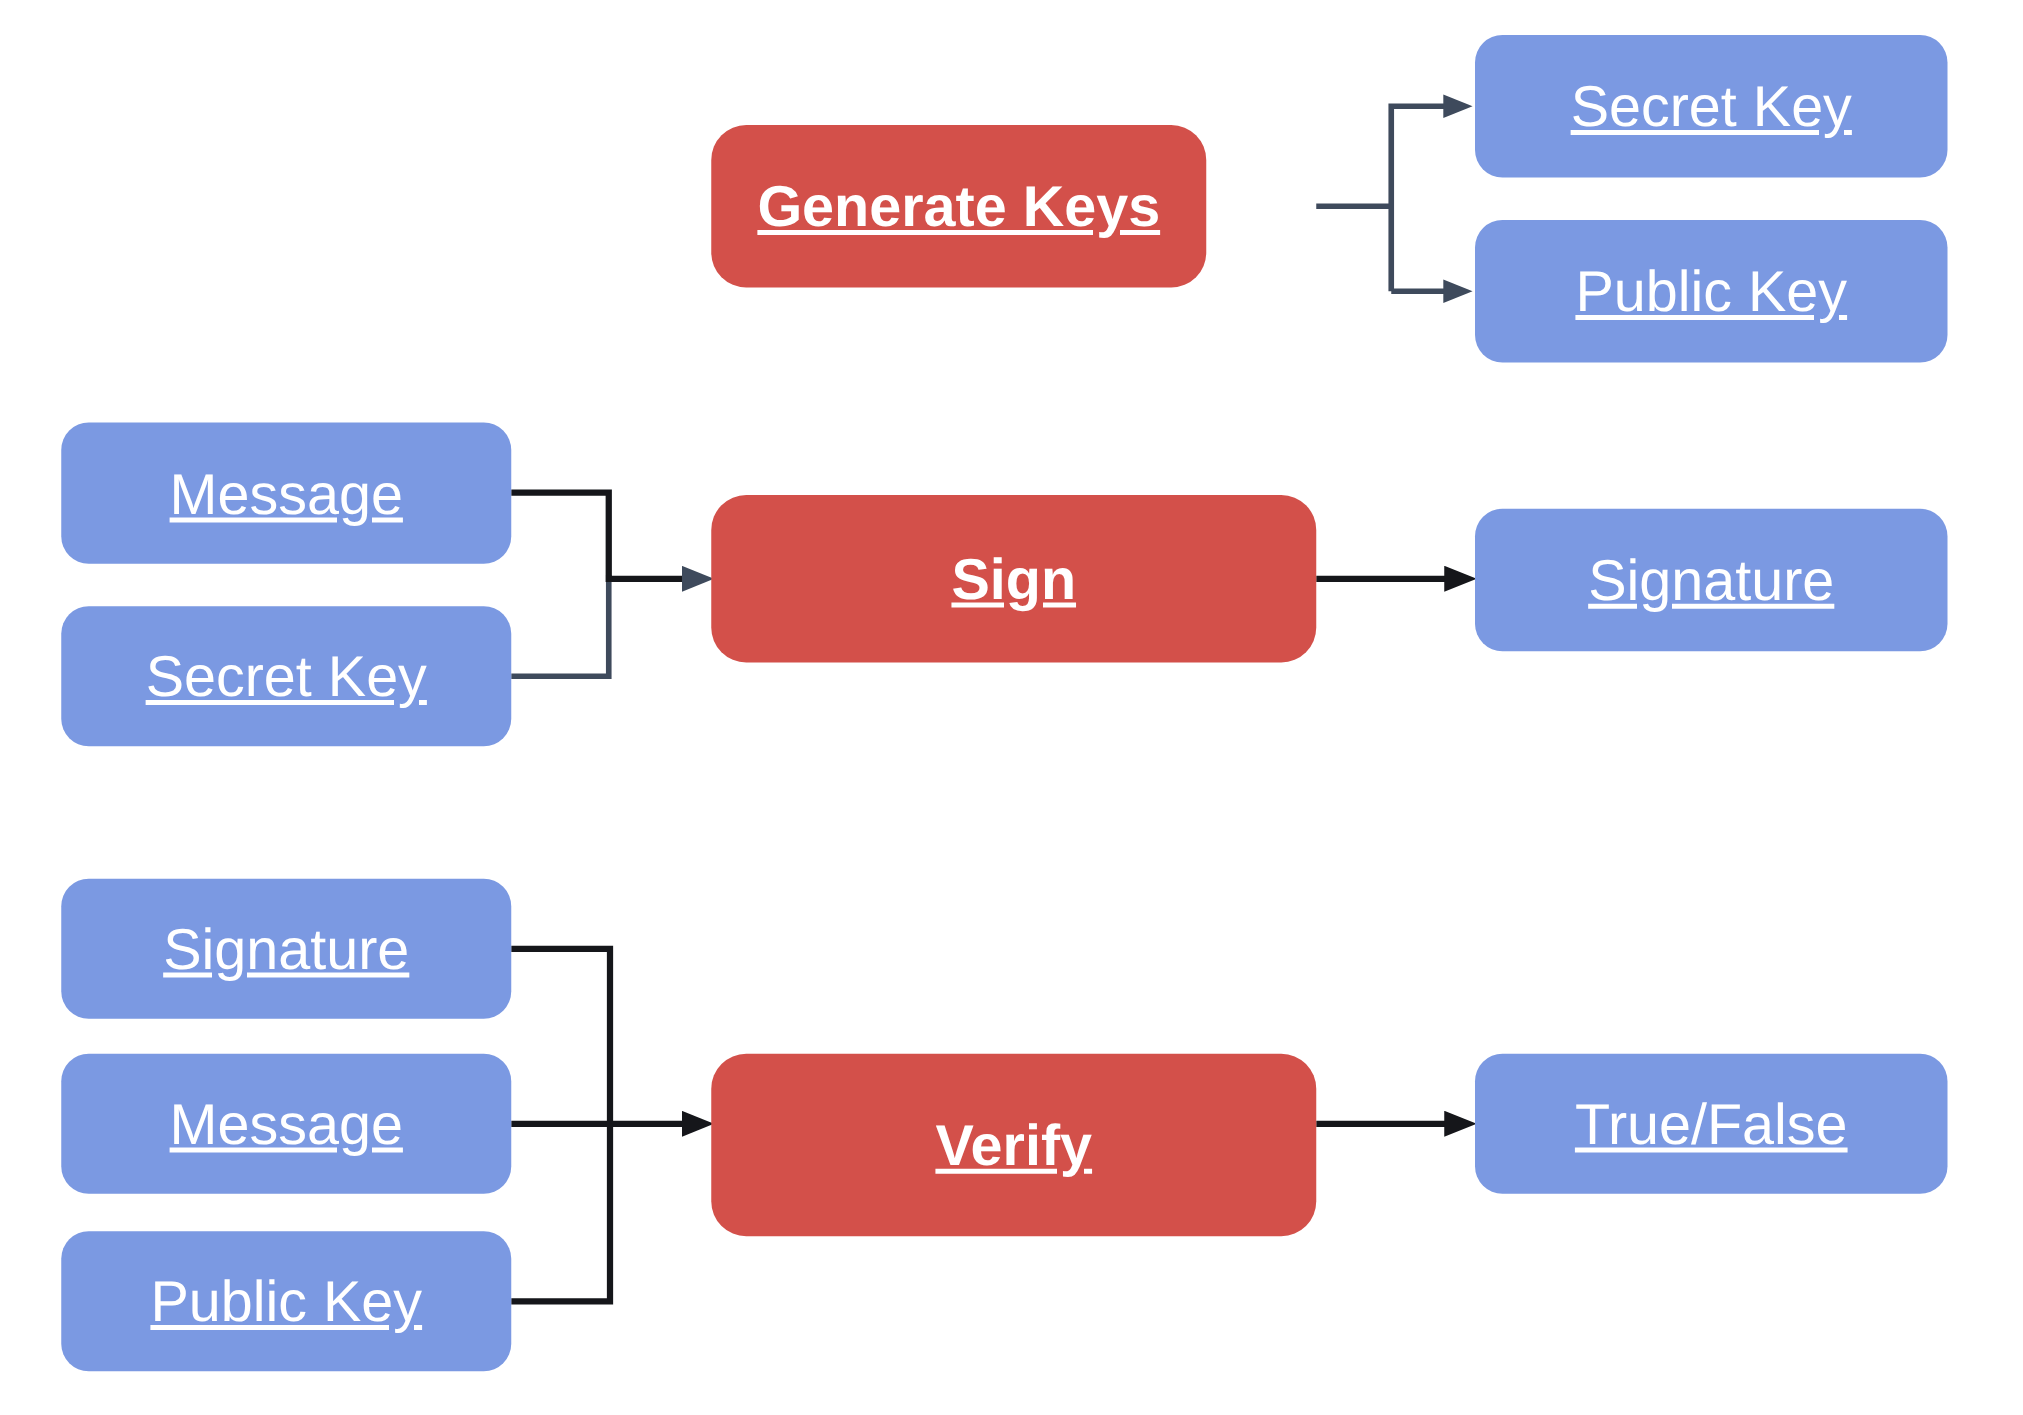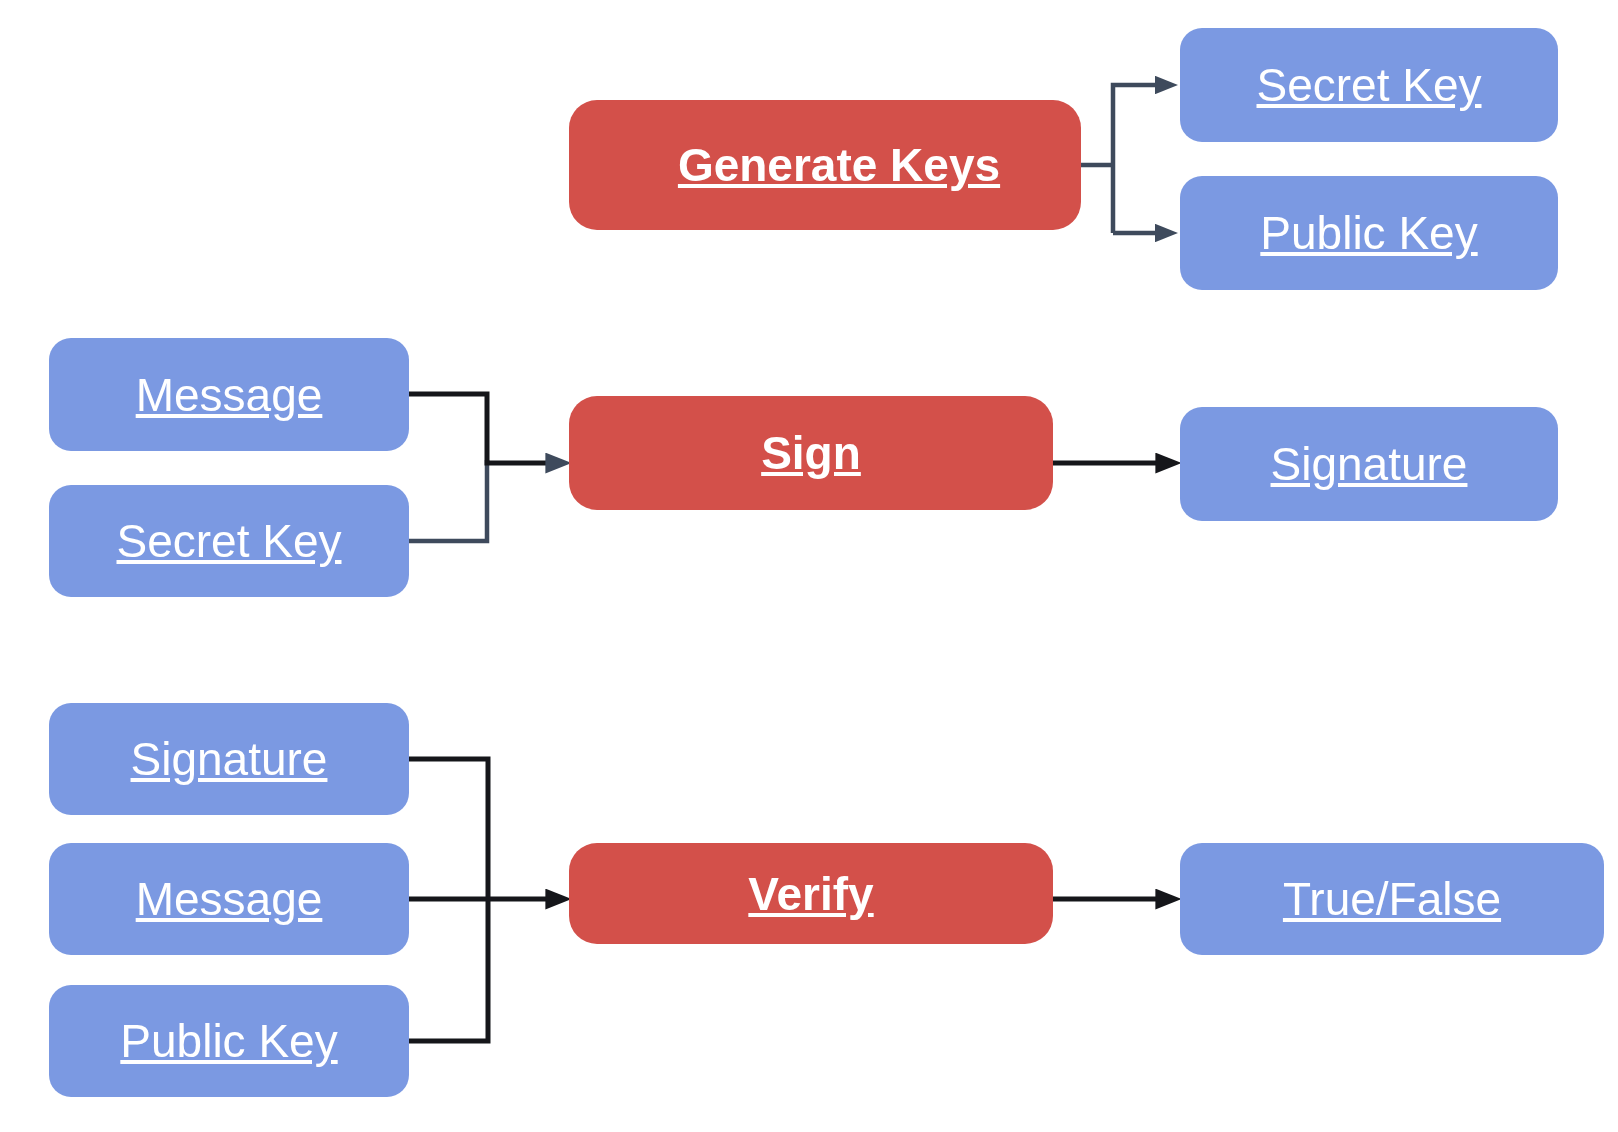--- a/index.html
+++ b/index.html
@@ -20,32 +20,32 @@
     background:var(--blue,#7B99E2);
     border-radius:22px;
     font-size:46px;font-weight:400;
   }
   .node.process{
     background:var(--red,#D3504A);
     border-radius:28px;
     font-size:46px;font-weight:700;
   }
   
-  .n-generate-keys   {left:569px; top:100px; width:484px; height:130px;padding-left:28px;}
+  .n-generate-keys   {left:569px; top:100px; width:396px; height:130px;}
   .n-secret-key-top  {left:1180px;top:28px;  width:378px; height:114px;}
   .n-public-key-top  {left:1180px;top:176px; width:378px; height:114px;}
   .n-message-sign    {left:49px;  top:338px; width:360px; height:113px;}
   .n-secret-key-sign {left:49px;  top:485px; width:360px; height:112px;}
-  .n-sign            {left:569px; top:396px; width:484px; height:114px;}
+  .n-sign            {left:569px; top:396px; width:484px; height:134px;}
   .n-signature-out   {left:1180px;top:407px; width:378px; height:114px;}
   .n-signature-verify{left:49px;  top:703px; width:360px; height:112px;}
   .n-message-verify  {left:49px;  top:843px; width:360px; height:112px;}
   .n-public-key-verify{left:49px; top:985px; width:360px; height:112px;}
-  .n-verify          {left:569px; top:843px; width:484px; height:101px;}
-  .n-true-false      {left:1180px;top:843px; width:424px; height:112px;}
+  .n-verify          {left:569px; top:843px; width:484px; height:146px;}
+  .n-true-false      {left:1180px;top:843px; width:378px; height:112px;}
 
   .conn{fill:none;}
   .conn-slate{stroke:var(--slate,#3E4A5C);stroke-width:4.5;}
   .conn-dark{stroke:var(--dark,#15161A);stroke-width:5;}
   .head-slate{fill:var(--slate,#3E4A5C);}
   .head-dark{fill:var(--dark,#15161A);}
 </style>
 </head>
 <body style="--red: #D3504A; --blue: #7B99E2; --slate: #3E4A5C; --dark: #15161A; --bg: #FFFFFF;">
 

